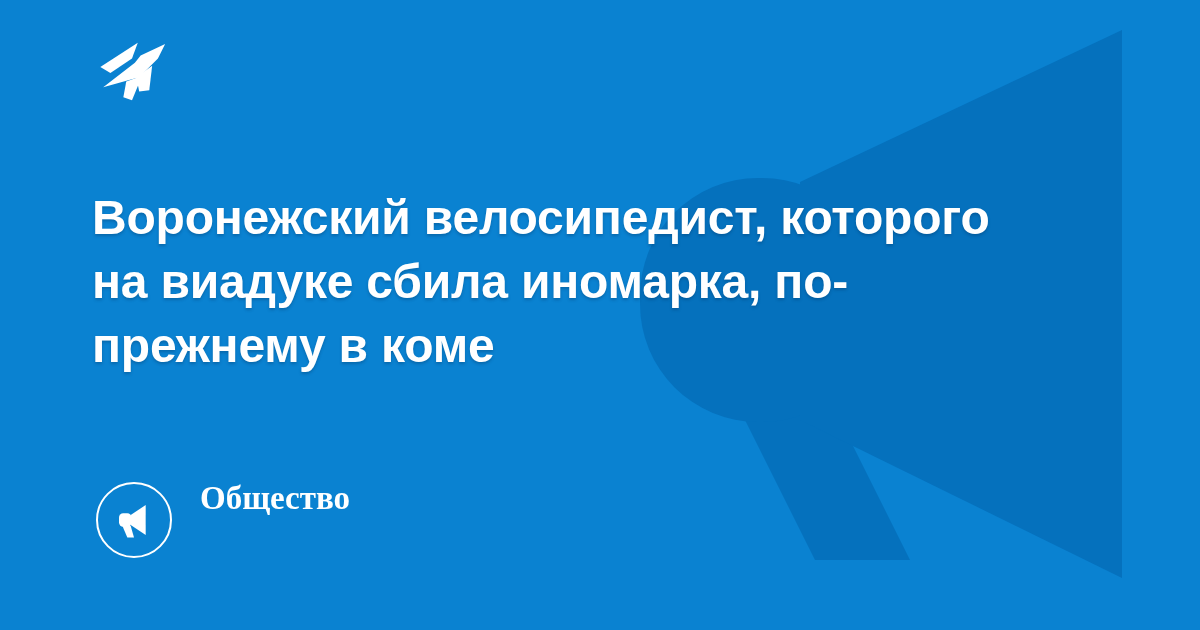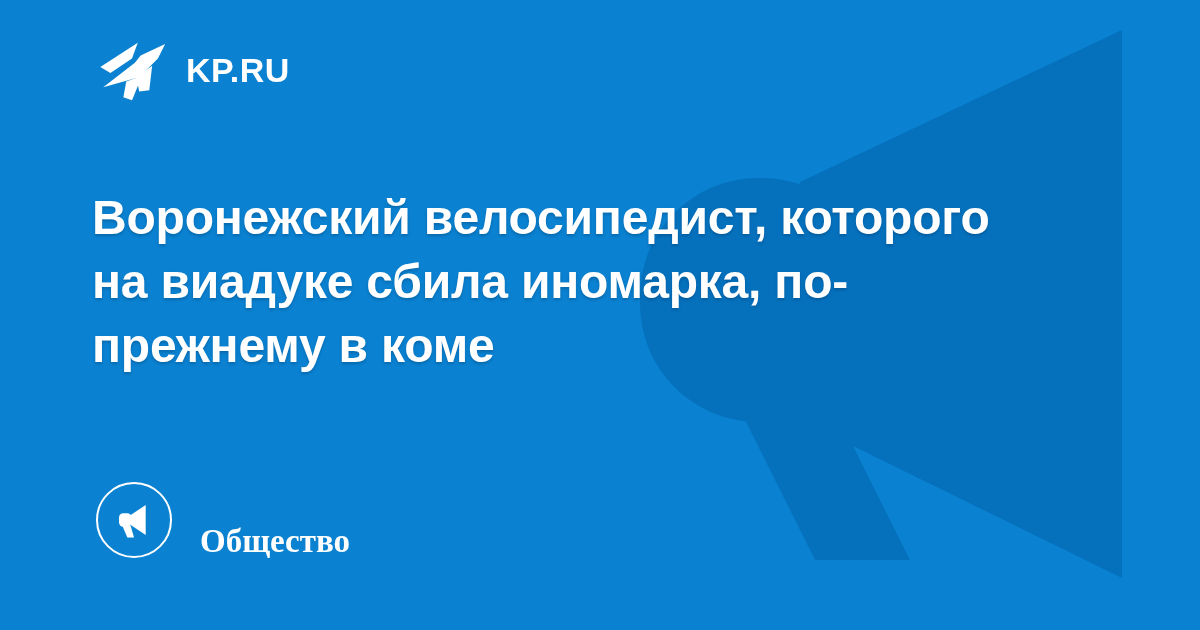--- a/index.html
+++ b/index.html
@@ -70,21 +70,21 @@
     text-shadow: 0 2px 3px rgba(0, 40, 80, 0.28);
     margin: 0;
   }
 
   
   .category {
     position: absolute;
     left: 96px;
     top: 482px;
     display: flex;
-    align-items: flex-end;
+    align-items: flex-start;
     gap: 28px;
     z-index: 5;
   }
   .category-circle {
     width: 76px;
     height: 76px;
     border: 2px solid #ffffff;
     border-radius: 50%;
     display: flex;
     align-items: center;
@@ -128,21 +128,20 @@
     <span class="brand-bird">
       <svg class="brand-bird" viewBox="0 0 100 100" xmlns="http://www.w3.org/2000/svg" aria-hidden="true">
         <g fill="#ffffff">
           <path d="M6 46 L58 12 L50 34 L20 54 Z"></path>
           <path d="M10 74 L54 40 L62 30 L96 14 L86 34 L60 60 L46 64 Z"></path>
           <path d="M42 66 L64 58 L50 92 L38 88 Z"></path>
           <path d="M56 60 L78 44 L74 78 L60 80 Z"></path>
         </g>
       </svg>
     </span>
-    <span class="brand-name">KP.RU</span>
   </div>
 
   <h1 class="headline">Воронежский велосипедист, которого на виадуке сбила иномарка, по-прежнему в коме</h1>
 
   <div class="category">
     <span class="category-circle">
       <span>
         <svg viewBox="0 0 48 48" xmlns="http://www.w3.org/2000/svg" aria-hidden="true">
           <g fill="#ffffff">
             <path d="M38 6 L38 42 L20 30 L20 18 Z"></path>

